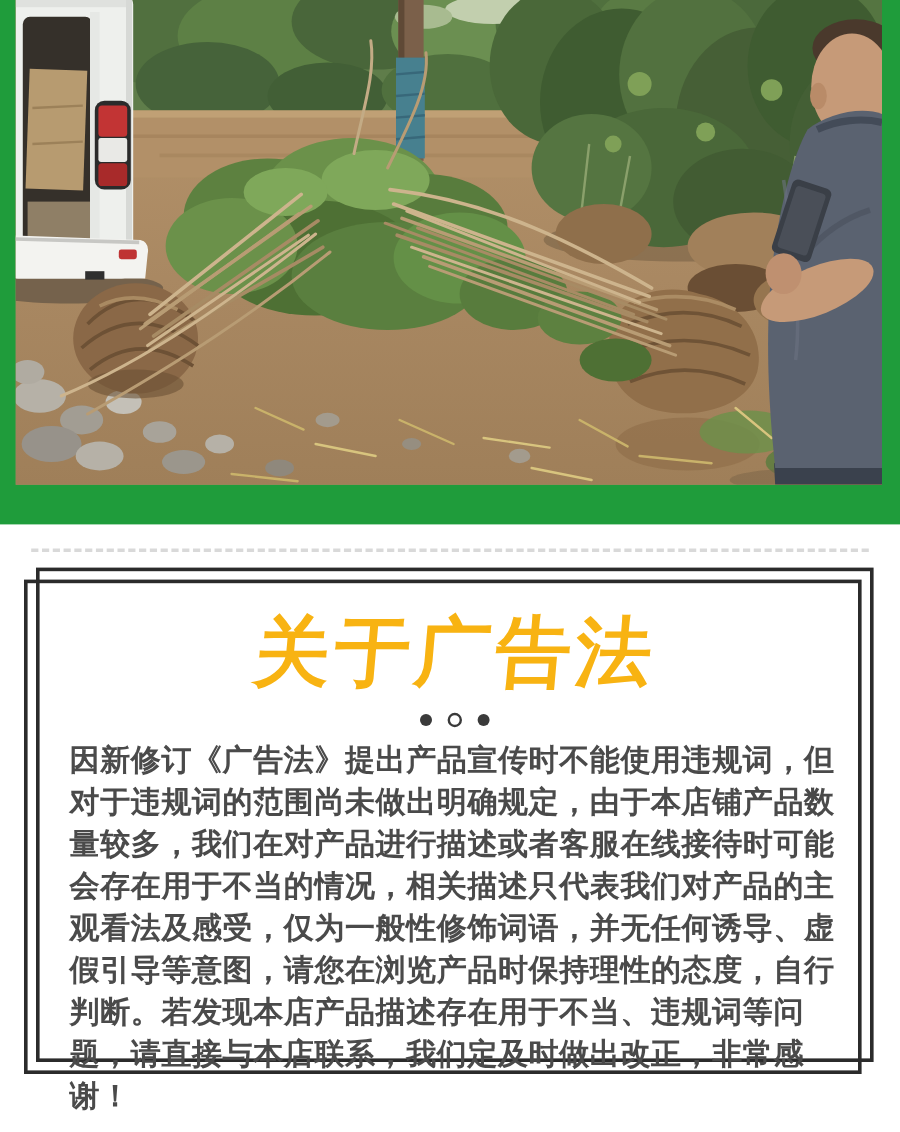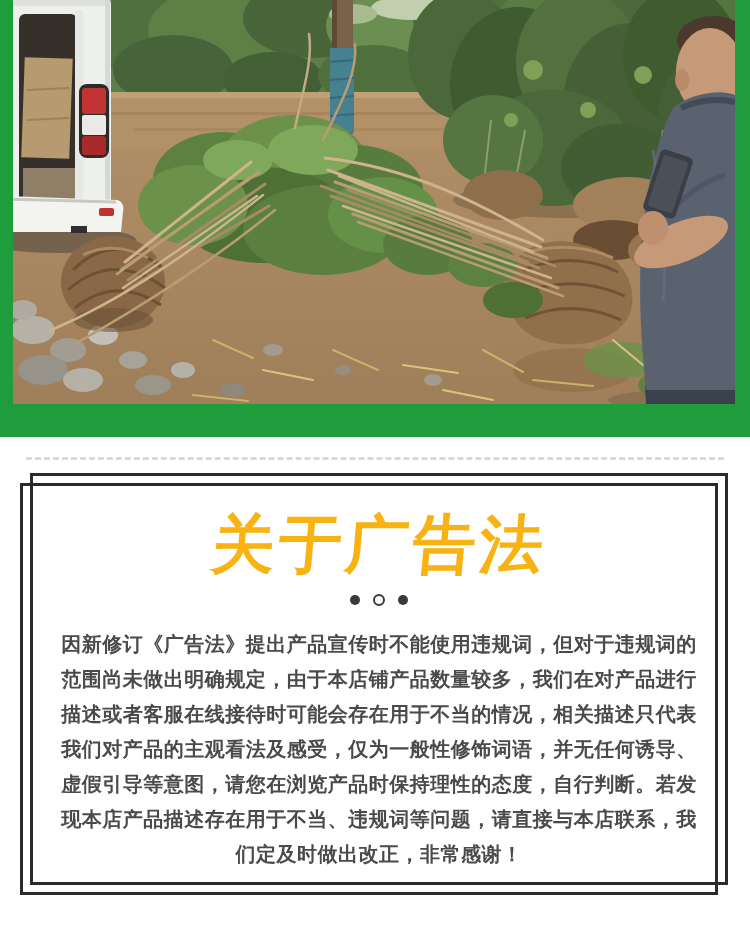--- a/index.html
+++ b/index.html
@@ -65,23 +65,23 @@
     height:14px;
     display:flex;
     justify-content:center;
     align-items:center;
     gap:13px;
   }
   .dot{width:10px;height:10px;border-radius:50%;}
   .dot-filled{background:#3a3a3a;}
   .dot-hollow{background:#ffffff;border:2px solid #3a3a3a;width:8px;height:8px;}
   .notice-body{
-    margin:20px 28px 0 28px;
-    text-align:center;
-    font-size:20px;
+    margin:10px 28px 0 28px;
+    text-align:left;
+    font-size:25px;
     line-height:35px;
     font-weight:600;
     color:#4a4a4a;
     letter-spacing:0.5px;
   }
 </style>
 </head>
 <body>
 
 <div class="page">

